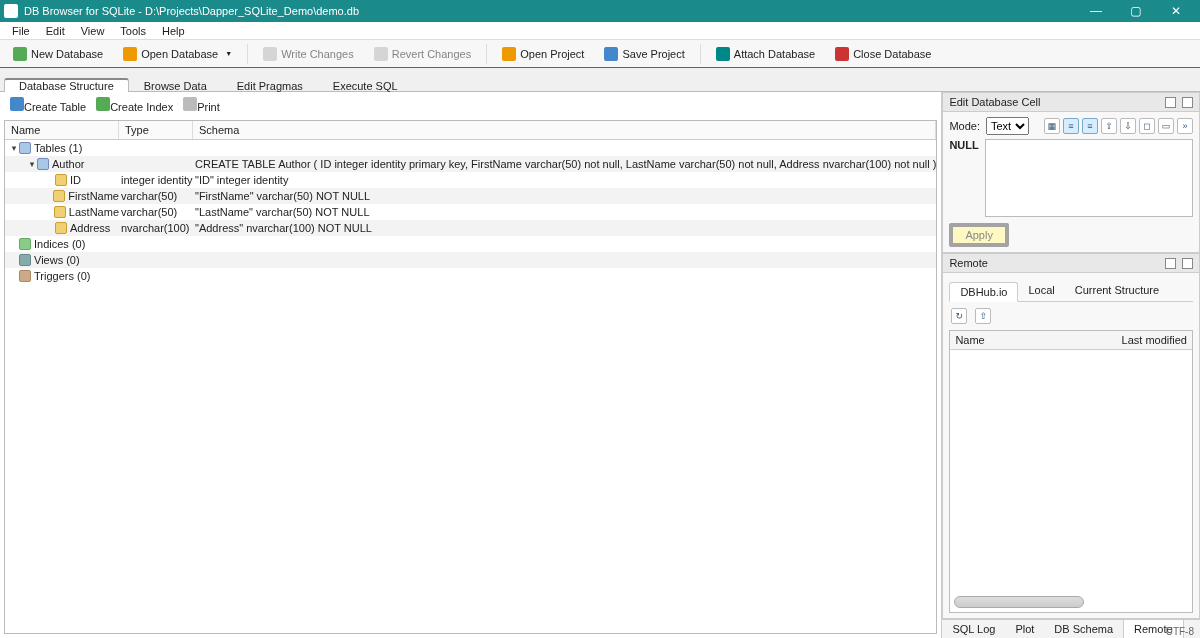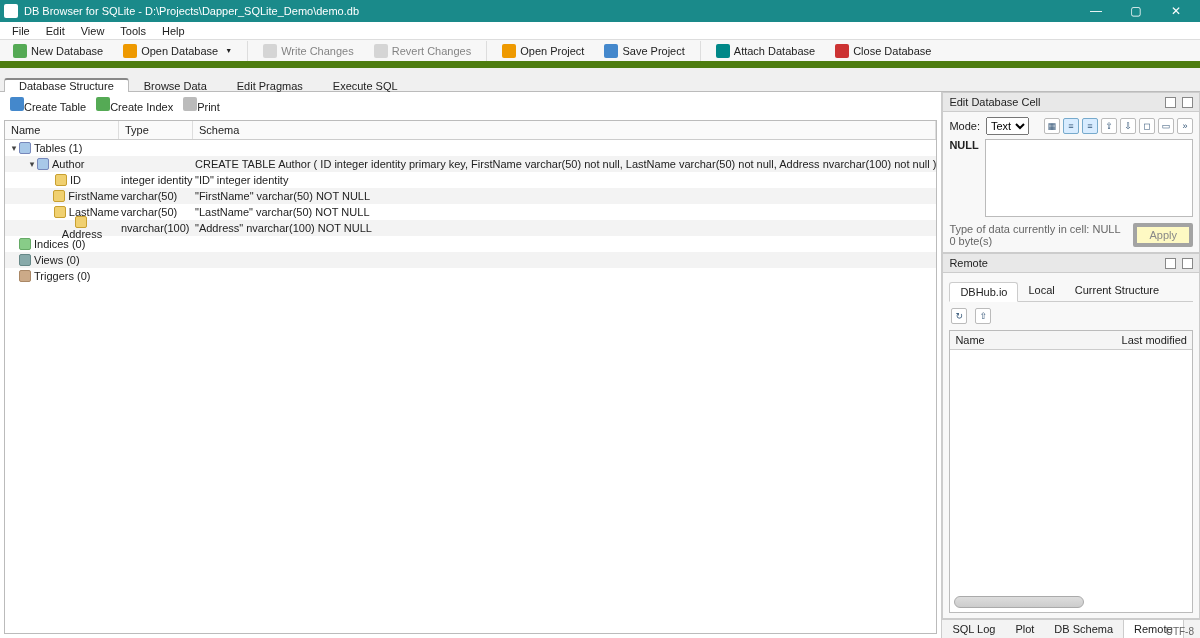--- a/index.html
+++ b/index.html
@@ -10,21 +10,21 @@
   .titlebar .app-icon { width: 14px; height: 14px; background: #fff; border-radius: 2px; margin-right: 6px; display: inline-block; }
   .titlebar .title-text { flex: 1; font-size: 11px; }
   .titlebar .win-controls { display: flex; gap: 0; }
   .titlebar .win-btn { width: 40px; height: 22px; display: flex; align-items: center; justify-content: center; color: #fff; cursor: pointer; font-size: 12px; }
   
   
   .menubar { height: 18px; display: flex; align-items: center; gap: 0; padding: 0 4px; border-bottom: 1px solid #ddd; }
   .menubar .menu-item { padding: 2px 8px; cursor: pointer; }
   
   
-  .toolbar { height: 28px; display: flex; align-items: center; gap: 6px; padding: 0 6px; border-bottom: 7px solid #4d7c0f; background: #f7f7f7; }
+  .toolbar { height: 28px; display: flex; align-items: center; gap: 6px; padding: 0 6px; border-bottom: 1px solid #4d7c0f; background: #f7f7f7; }
   .toolbar .tbtn { display: flex; align-items: center; gap: 4px; padding: 3px 6px; border: 1px solid transparent; cursor: pointer; border-radius: 2px; }
   .toolbar .tbtn.disabled { opacity: 0.55; cursor: default; }
   .toolbar .sep { width: 1px; height: 20px; background: #ddd; margin: 0 2px; }
   .ticn { width: 14px; height: 14px; display: inline-block; border-radius: 2px; flex-shrink: 0; }
   .ticn.green{background:#5a5;} .ticn.blue{background:#48c;} .ticn.gray{background:#bbb;} .ticn.orange{background:#e90;} .ticn.red{background:#c33;} .ticn.teal{background:#088;}
   
   
   .tabstrip { height: 24px; display: flex; align-items: flex-end; padding: 0 4px; border-bottom: 1px solid #bbb; background: #f0f0f0; }
   .tabstrip .tab { padding: 0 14px; border: 1px solid transparent; border-bottom: none; cursor: pointer; position: relative; top: 1px; }
   .tabstrip .tab.active { background: #fff; border-color: #bbb; border-top: 2px solid #888; border-radius: 3px 3px 0 0; }
@@ -206,21 +206,21 @@
           <div class="trow">
             <div class="cname" style="padding-left: 40px;">
               <span class="twist"></span>
               <span class="nicn fld"></span>
               <span>LastName</span>
             </div>
             <div class="ctype">varchar(50)</div>
             <div class="csch">"LastName" varchar(50) NOT NULL</div>
           </div>
           <div class="trow alt">
-            <div class="cname" style="padding-left: 40px; flex-direction: column;">
+            <div class="cname" style="padding-left: 40px;">
               <span class="twist"></span>
               <span class="nicn fld"></span>
               <span>Address</span>
             </div>
             <div class="ctype">nvarchar(100)</div>
             <div class="csch">"Address" nvarchar(100) NOT NULL</div>
           </div>
           <div class="trow">
             <div class="cname" style="padding-left: 4px;">
               <span class="twist"></span>
@@ -274,24 +274,20 @@
            <span class="mini-btn">◻</span>
            <span class="mini-btn">▭</span>
            <span class="mini-btn">»</span>
          </div>
        </div>
        <div style="display:flex; gap:6px;">
          <span style="font-weight:bold;">NULL</span>
          <div class="cell-box" style="flex:1;"></div>
        </div>
        <div class="footer-text">
-         <div>
-           <div>Type of data currently in cell: NULL</div>
-           <div>0 byte(s)</div>
-         </div>
          <div class="apply-btn">Apply</div>
        </div>
      </div>
 
      <div class="dock-header">
        <span>Remote</span>
        <div class="hicons">
          <span class="hicn"></span>
          <span class="hicn"></span>
        </div>

